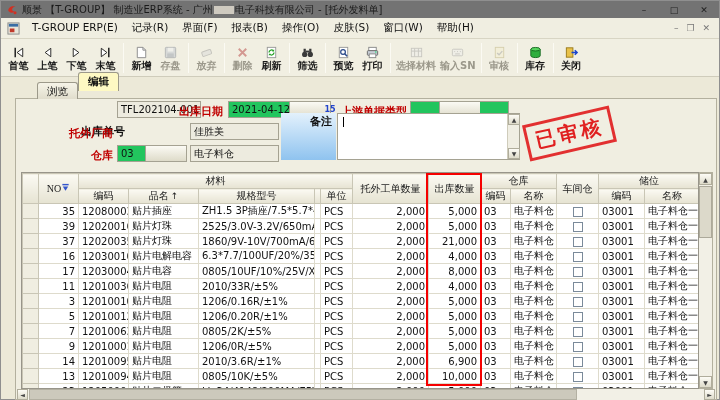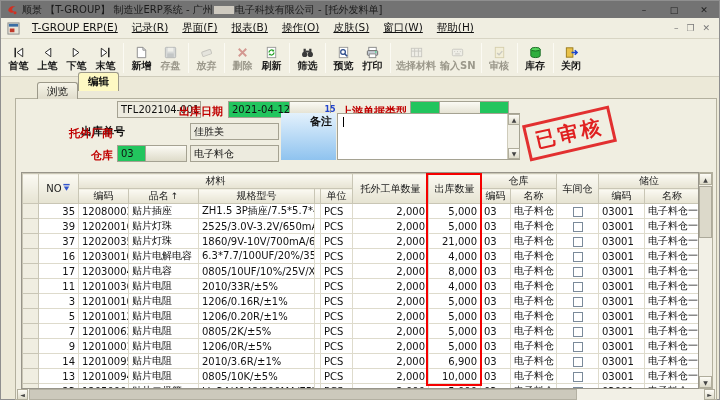--- a/index.html
+++ b/index.html
@@ -53,21 +53,21 @@
   
   .gridwrap{position:absolute;left:20px;top:171px;width:678px;height:217px;border:1px solid #98958a;background:#fff;overflow:hidden;z-index:2;}
   table{border-collapse:collapse;table-layout:fixed;width:677px;font-size:10px;}
   th{background:linear-gradient(#fbfaf3,#e6e3d2);border:1px solid #c9c6b5;font-weight:normal;height:14px;padding:0 2px;white-space:nowrap;overflow:hidden;color:#222;}
   td{border:1px solid #dedbcc;height:15px;padding:0 3px;white-space:nowrap;overflow:hidden;}
   td.num{text-align:right;}
   td.ck{text-align:center;padding:0;}
   td.sel{background:#f0eee1;border-color:#c9c6b5;}
   .cb{display:inline-block;width:10px;height:10px;border:1px solid #7a8a9a;background:#fff;vertical-align:middle;}
   .sort-arrow{font-size:9px;margin-left:2px;}
-  .no-head{display:flex;align-items:flex-start;justify-content:center;gap:0;}
+  .no-head{display:flex;align-items:flex-start;justify-content:center;gap:0;font-family:Liberation Serif, serif;}
 
   
   .vscroll{position:absolute;left:698px;top:171px;width:14px;height:217px;background:#f2f0e6;border:1px solid #b3b09e;border-left:none;z-index:2;}
   .vscroll .sa,.hscroll .sa{position:absolute;background:linear-gradient(#fdfcf6,#dedbca);border:1px solid #b0ad9c;color:#444;display:flex;align-items:center;justify-content:center;font-size:6px;}
   .vscroll .up{left:0;top:0;width:13px;height:12px;}
   .vscroll .dn{left:0;bottom:0;width:13px;height:12px;}
   .vscroll .thumb{position:absolute;left:0;top:13px;width:13px;height:52px;background:#dcd9ca;border:1px solid #aca99a;}
   .hscroll{position:absolute;left:16px;top:388px;width:698px;height:11px;background:#f2f0e6;z-index:3;}
   .hscroll .lf{left:0;top:0;width:11px;height:11px;}
   .hscroll .rt{right:0;top:0;width:11px;height:11px;}
@@ -91,21 +91,21 @@
     <span class="wctl">□</span>
     <span class="wctl">✕</span>
   </div>
 
   <div class="menubar">
     <svg class="mdiicon" viewBox="0 0 14 14">
         <rect x="1" y="1" width="12" height="12" fill="#e8e6da" stroke="#888"></rect>
         <rect x="2" y="2" width="10" height="3" fill="#3a6ea5"></rect>
         <rect x="3" y="7" width="5" height="4" fill="#c03a2b"></rect>
       </svg>
-    <span id="menu-items" style="display:flex;text-decoration:underline;">
+    <span id="menu-items" style="display:flex;">
         <span class="mitem">T-GROUP ERP(E)</span>
         <span class="mitem">记录(R)</span>
         <span class="mitem">界面(F)</span>
         <span class="mitem">报表(B)</span>
         <span class="mitem">操作(O)</span>
         <span class="mitem">皮肤(S)</span>
         <span class="mitem">窗口(W)</span>
         <span class="mitem">帮助(H)</span>
       </span>
     <span class="mdictls">

